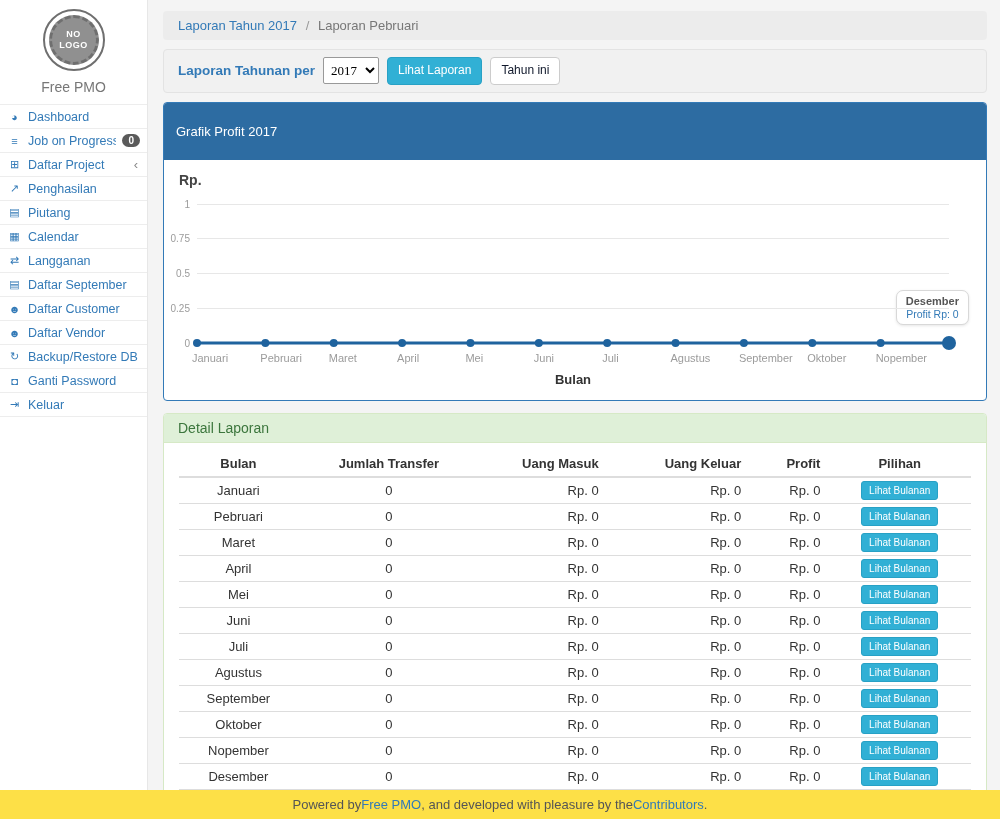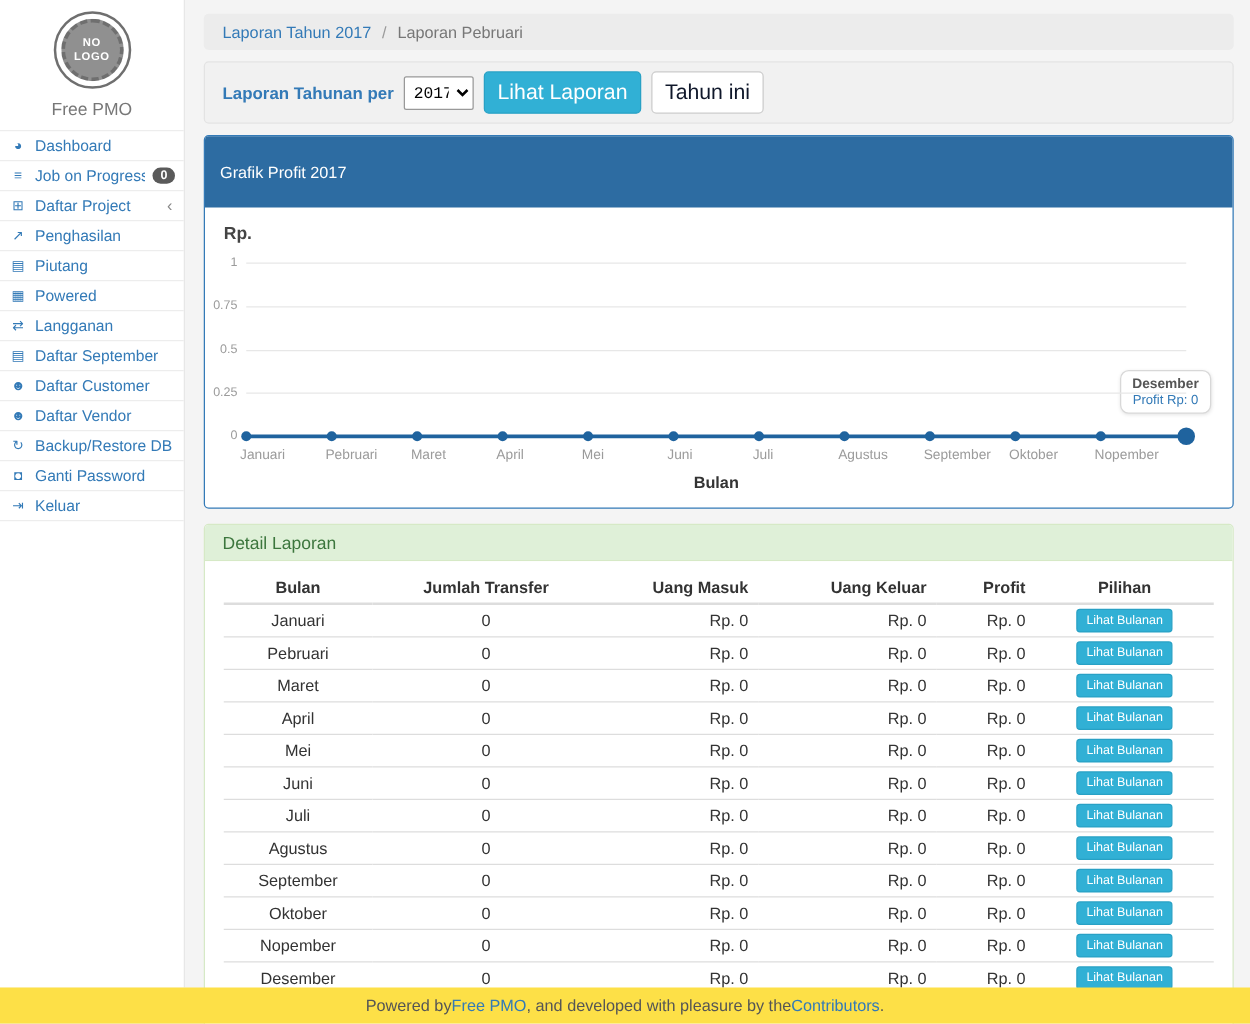--- a/index.html
+++ b/index.html
@@ -30,22 +30,22 @@
 
   
   .content { flex:1; padding:11px 13px 0 15px; background:#f4f4f4; min-width:0; }
   .breadcrumb { background:#ececec; border-radius:4px; padding:7px 15px; margin-bottom:9px; color:#777; }
   .crumb-link { color:#337ab7; cursor:pointer; }
   .crumb-sep { margin:0 5px; color:#999; }
   .well { background:#f1f1f1; border:1px solid #e3e3e3; border-radius:4px; padding:7px 14px;
     margin-bottom:9px; display:flex; align-items:center; gap:8px; }
   .well-label { color:#337ab7; font-weight:bold; font-size:13.5px; }
   select.year { height:27px; border:1px solid #999; border-radius:2px; background:#fff;
-    font-size:13px; padding:2px 3px; width:56px; font-family:Liberation Mono, monospace; }
-  .btn { display:inline-block; border-radius:4px; font-size:17px; padding:5px 10px;
+    font-size:13px; padding:2px 3px; width:56px; font-family:Liberation Serif, serif; }
+  .btn { display:inline-block; border-radius:4px; font-size:12px; padding:5px 10px;
     cursor:pointer; border:1px solid transparent; font-family:inherit; line-height:1.3; }
   .btn-info { background:#31b0d5; border-color:#28a1c5; color:#fff; }
   .btn-default { background:#fff; border-color:#ccc; color:#0f172a; }
 
   .panel { border-radius:4px; margin-bottom:12px; background:#fff; }
   .panel-primary { border:1px solid #337ab7; }
   .panel-primary > .panel-heading { background:#2d6ca2; color:#fff; padding:21px 12px;
     font-size:13px; border-radius:3px 3px 0 0; }
   .panel-success { border:1px solid #d6e9c6; }
   .panel-success > .panel-heading { background:#dff0d8; color:#3c763d; padding:6px 14px;
@@ -116,21 +116,21 @@
           <div class="mitem">
             <span class="micon">↗</span>
             <span class="mlabel">Penghasilan</span>
           </div>
           <div class="mitem">
             <span class="micon">▤</span>
             <span class="mlabel">Piutang</span>
           </div>
           <div class="mitem">
             <span class="micon">▦</span>
-            <span class="mlabel">Powered</span>
+            <span class="mlabel">Calendar</span>
           </div>
           <div class="mitem">
             <span class="micon">⇄</span>
             <span class="mlabel">Langganan</span>
           </div>
           <div class="mitem">
             <span class="micon">▤</span>
             <span class="mlabel">Daftar September</span>
           </div>
           <div class="mitem">

